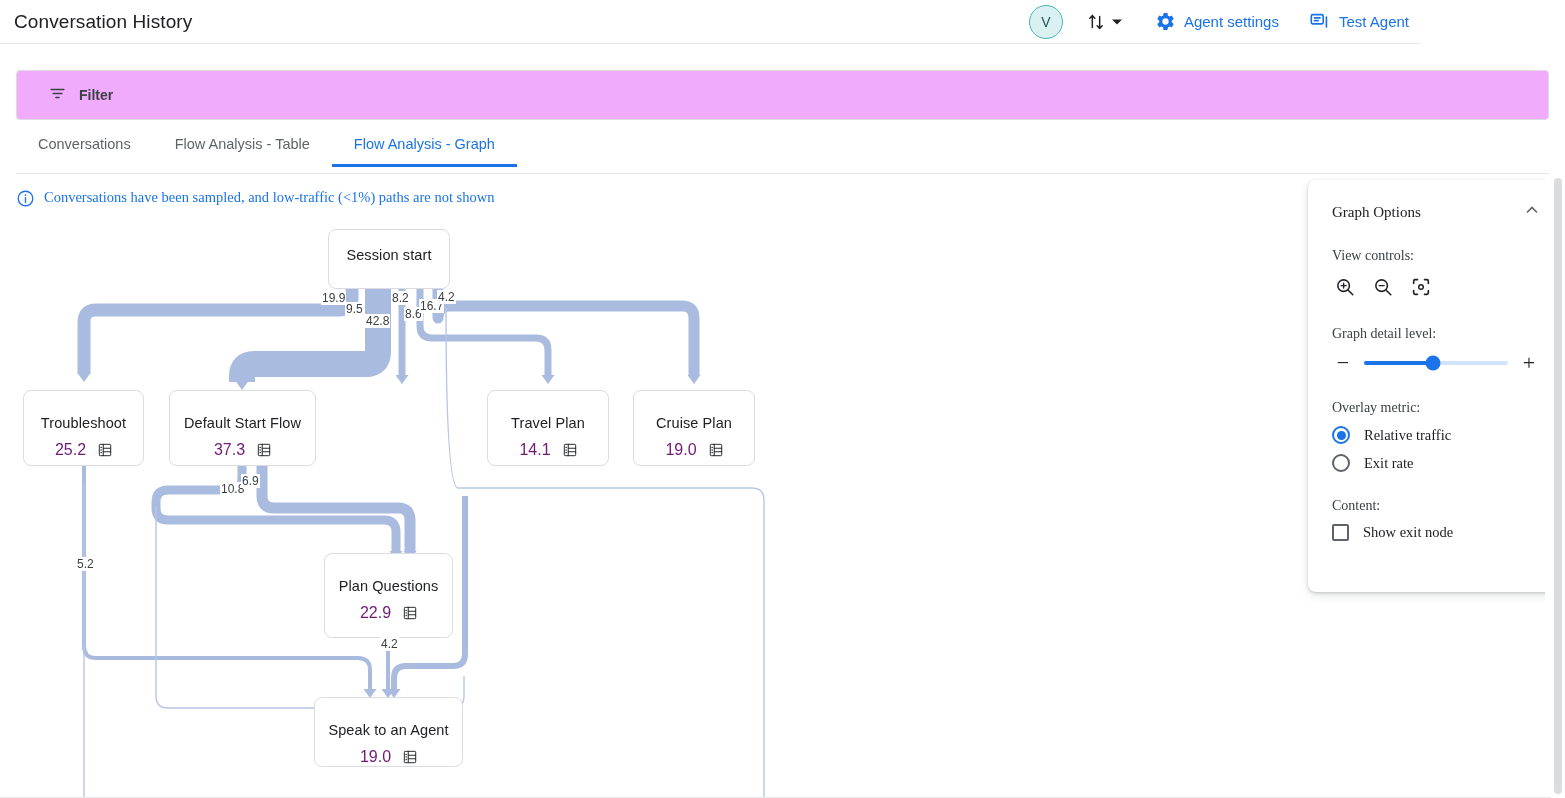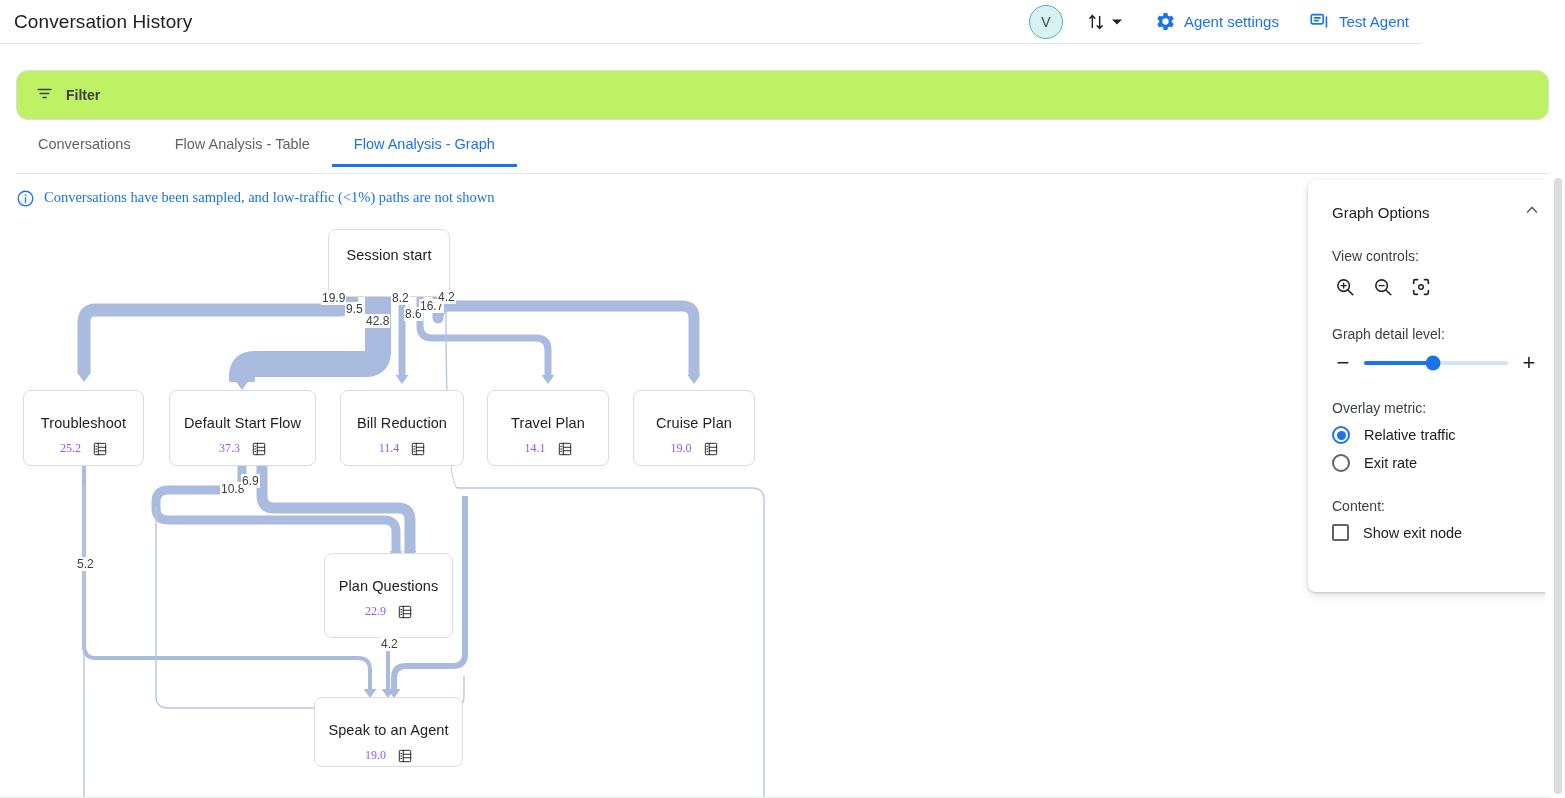--- a/index.html
+++ b/index.html
@@ -40,23 +40,23 @@
     color: #1a73e8; font-size: 15px; font-weight: 500;
     margin-right: 30px; cursor: pointer; white-space: nowrap; text-align: center;
   }
   .hdr-action:last-child { margin-right: 0; }
   .hdr-action svg { display: block; }
 
   
   .filterbar {
     position: absolute; top: 70px; left: 16px;
     width: 1533px; height: 50px;
-    border: 1px solid #dadce0; border-radius: 12px;
-    background: #bef264;
-    display: flex; align-items: center; padding: 0 18px;
+    border: 1px solid #dadce0; border-radius: 4px;
+    background: #f0abfc;
+    display: flex; align-items: center; padding: 0 31px;
   }
   .filter-label {
     font-size: 14px; font-weight: 700; color: #3c4043; margin-left: 12px;
   }
   .filter-input {
     border: none; outline: none; background: transparent;
     font-family: "Liberation Sans", sans-serif;
     font-size: 15px; color: #3c4043; margin-left: 30px; width: 420px;
   }
   .filter-input::placeholder { color: #80868b; }
@@ -100,36 +100,37 @@
     box-shadow: 0 0 0 0 rgba(0,0,0,0);
     cursor: pointer;
   }
   .node-title {
     font-size: 14.5px; color: #202124; margin-top: 24px;
     white-space: nowrap; letter-spacing: .1px;
   }
   .node-metrics {
     display: flex; align-items: center; gap: 12px; margin-top: 10px;
   }
-  .node-value { font-size: 12px; color: #8b5cf6; font-family: Liberation Serif, serif; }
+  .node-value { font-size: 16px; color: #701a75; }
   .node-icon svg { display: block; }
 
   .edge-label {
     position: absolute; font-size: 12px; color: #3c4043;
     background: #fff; padding: 0 1px; white-space: nowrap;
     line-height: 14px;
   }
 
   
   .panel {
     position: absolute; top: 180px; left: 1308px;
     width: 256px; height: 412px;
     background: #fff; border-radius: 8px;
     box-shadow: 0 1px 3px rgba(60,64,67,.25), 0 4px 10px rgba(60,64,67,.12);
     padding: 22px 24px;
+    font-family: Liberation Serif, serif;
   }
   .panel-head {
     display: flex; align-items: center; justify-content: space-between;
   }
   .panel-title { font-size: 15px; color: #202124; }
   .chev { cursor: pointer; }
   .panel-section-label {
     font-size: 14px; color: #3c4043; margin-top: 26px; margin-bottom: 10px;
   }
   .view-controls { display: flex; align-items: center; gap: 12px; }
@@ -300,21 +301,21 @@
       <path d="M465,320 L465,478 Q465,490 453,490 L406,490 Q394,490 394,502 L394,514" stroke-width="6" marker-end="url(#ahS)"></path>
     </g>
 
     <g fill="none" stroke="#b7c6e6" stroke-width="1.4" stroke-linejoin="round">
       <path d="M446,132 Q446,312 458,312 L752,312 Q764,312 764,324 L764,656 Q764,668 752,668 L424,668 Q412,668 412,680 L412,694"></path>
       <path d="M84,308 L84,644 Q84,656 96,656 L350,656 Q362,656 362,668 L362,694"></path>
       <path d="M156,330 L156,520 Q156,532 168,532 L452,532 Q464,532 464,520 L464,500"></path>
     </g>
   </svg>
 
-  <div class="node" style="left:328px; top:53px; width:122px; height:68px;">
+  <div class="node" style="left:328px; top:53px; width:122px; height:60px;">
     <div class="node-title" style="margin-top:17px;">Session start</div>
   </div>
 
   <div class="node" style="left:23px; top:214px; width:121px; height:76px;">
     <div class="node-title">Troubleshoot</div>
     <div class="node-metrics">
       <span class="node-value">25.2</span>
       <span class="node-icon">
         <svg width="14" height="14" viewBox="0 0 16 16" fill="none" stroke="#202124" stroke-width="1.1">
           <rect x="1.5" y="1.5" width="13" height="13" rx="1"></rect>
@@ -330,32 +331,20 @@
       <span class="node-value">37.3</span>
       <span class="node-icon">
         <svg width="14" height="14" viewBox="0 0 16 16" fill="none" stroke="#202124" stroke-width="1.1">
           <rect x="1.5" y="1.5" width="13" height="13" rx="1"></rect>
           <path d="M6 1.5v13M6 6h8.5M6 10h8.5M3.2 5h1M3.2 8h1M3.2 11h1" stroke-linecap="round"></path>
         </svg>
       </span>
     </div>
   </div>
 
-  <div class="node" style="left:340px; top:214px; width:124px; height:76px;">
-    <div class="node-title">Bill Reduction</div>
-    <div class="node-metrics">
-      <span class="node-value">11.4</span>
-      <span class="node-icon">
-        <svg width="14" height="14" viewBox="0 0 16 16" fill="none" stroke="#202124" stroke-width="1.1">
-          <rect x="1.5" y="1.5" width="13" height="13" rx="1"></rect>
-          <path d="M6 1.5v13M6 6h8.5M6 10h8.5M3.2 5h1M3.2 8h1M3.2 11h1" stroke-linecap="round"></path>
-        </svg>
-      </span>
-    </div>
-  </div>
 
   <div class="node" style="left:487px; top:214px; width:122px; height:76px;">
     <div class="node-title">Travel Plan</div>
     <div class="node-metrics">
       <span class="node-value">14.1</span>
       <span class="node-icon">
         <svg width="14" height="14" viewBox="0 0 16 16" fill="none" stroke="#202124" stroke-width="1.1">
           <rect x="1.5" y="1.5" width="13" height="13" rx="1"></rect>
           <path d="M6 1.5v13M6 6h8.5M6 10h8.5M3.2 5h1M3.2 8h1M3.2 11h1" stroke-linecap="round"></path>
         </svg>

